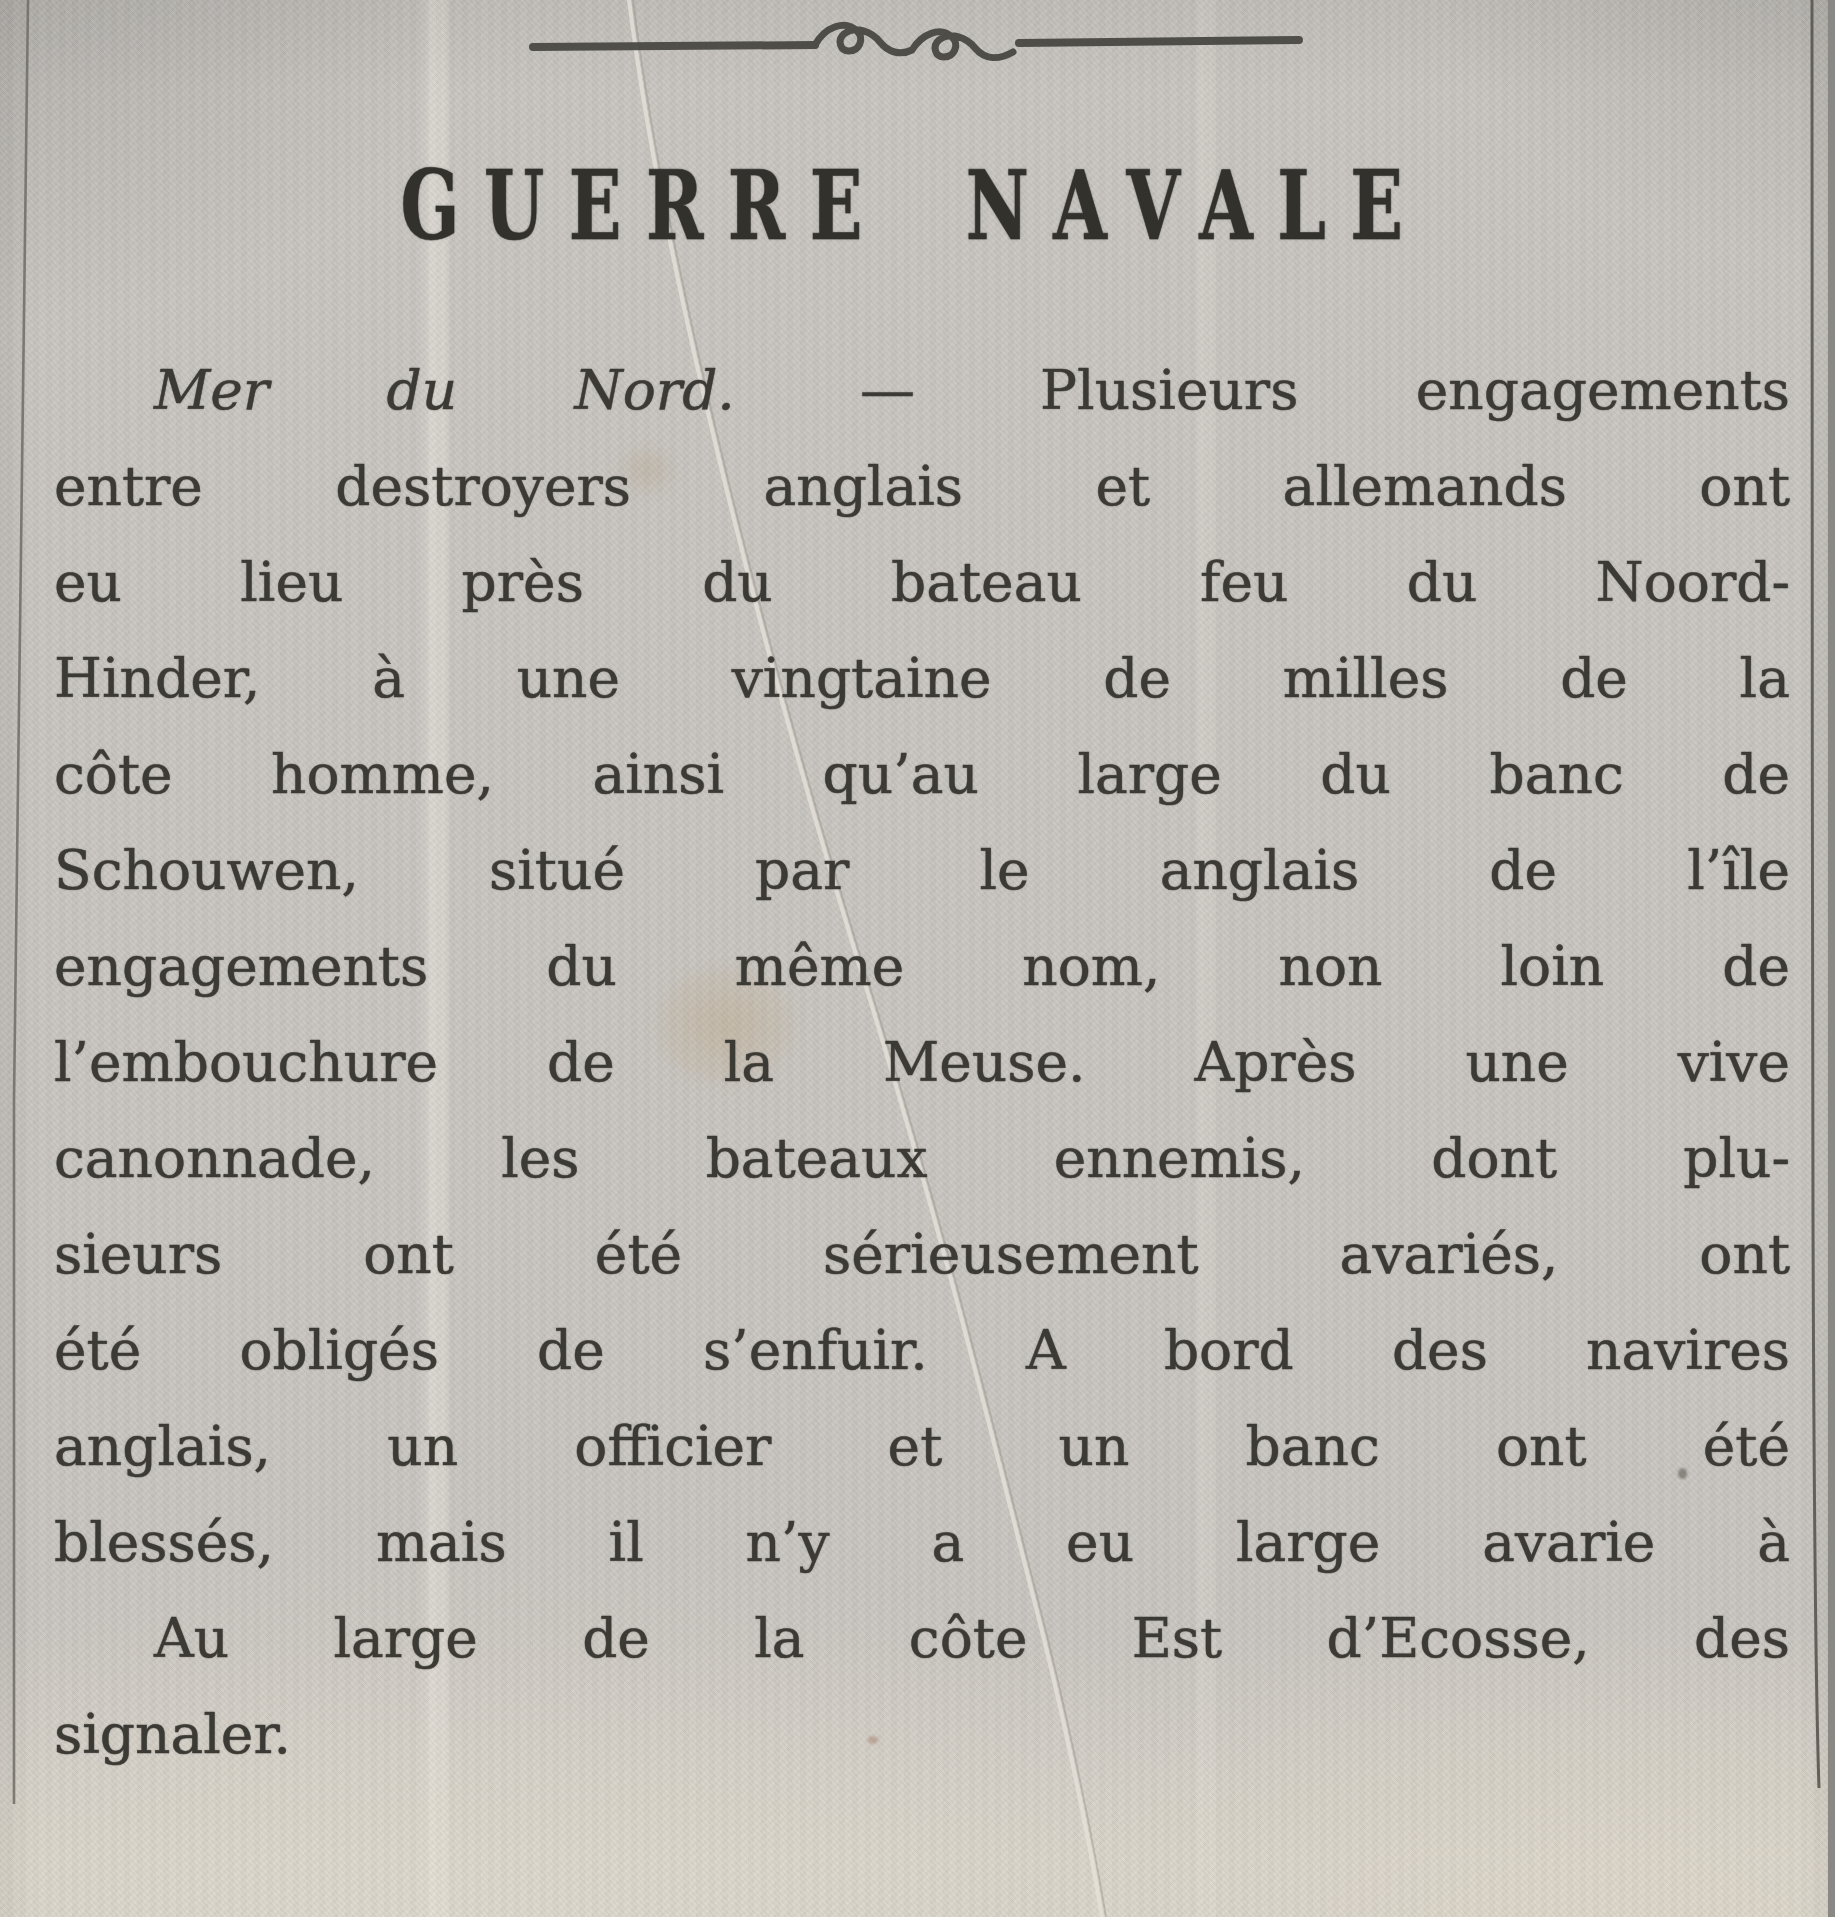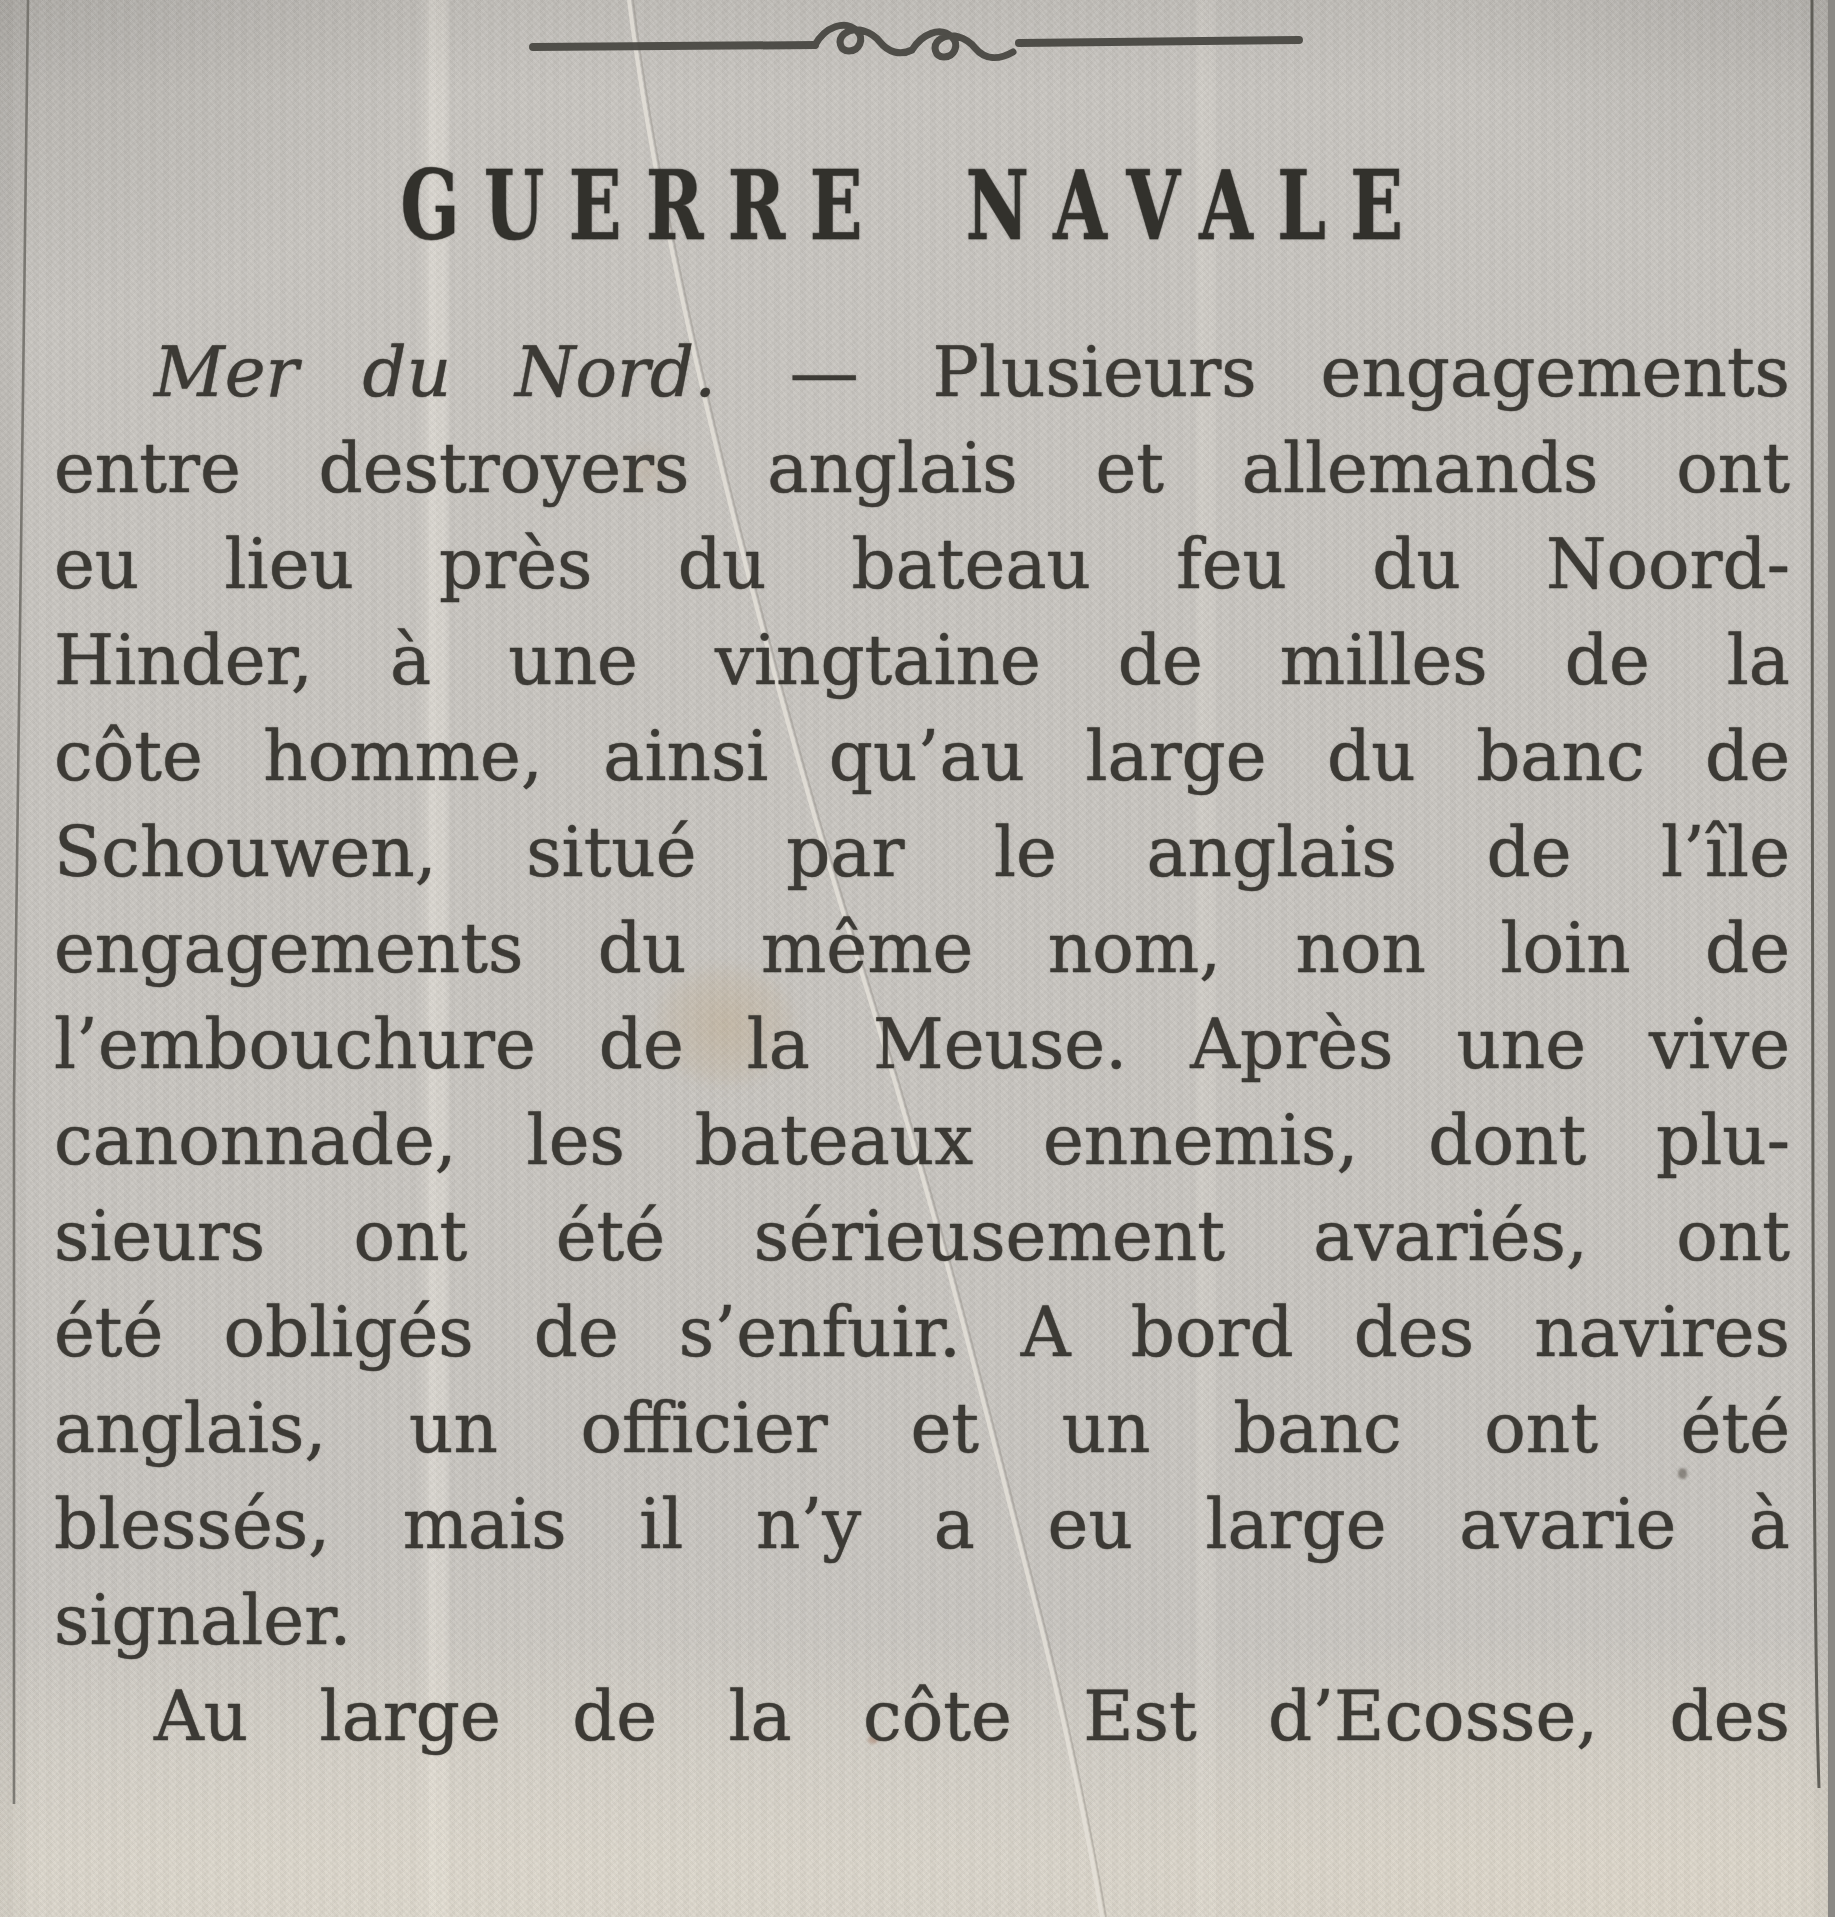--- a/index.html
+++ b/index.html
@@ -34,22 +34,22 @@
     position:absolute;left:0;top:158px;width:100%;
     margin:0;line-height:96px;font-size:96px;font-weight:bold;
     text-align:center;color:#32312c;
     letter-spacing:34px;word-spacing:42px;
     transform:scaleX(0.72);transform-origin:50% 50%;
     -webkit-text-stroke:1px rgba(50,48,44,0.55);
     text-shadow:0 0 2.5px rgba(48,46,42,0.55);
     white-space:nowrap;
   }
   .article{
-    position:absolute;left:54px;top:324px;width:1736px;
-    font-size:69px;line-height:96px;color:#3c3a35;
+    position:absolute;left:54px;top:342px;width:1736px;
+    font-size:55px;line-height:96px;color:#3c3a35;
     -webkit-text-stroke:0.55px rgba(58,56,50,0.72);
     text-shadow:0 0 1.8px rgba(58,56,50,0.55);
   }
   .line{
     text-align:justify;
     text-align-last:justify;
     word-spacing:0.12em;
     white-space:normal;
   }
   .line.nojust{text-align:left;text-align-last:left;}
@@ -119,18 +119,18 @@
         <div class="line">Hinder, à une vingtaine de milles de la</div>
         <div class="line">côte homme, ainsi qu’au large du banc de</div>
         <div class="line">Schouwen, situé par le anglais de l’île</div>
         <div class="line">engagements du même nom, non loin de</div>
         <div class="line">l’embouchure de la Meuse. Après une vive</div>
         <div class="line">canonnade, les bateaux ennemis, dont plu-</div>
         <div class="line">sieurs ont été sérieusement avariés, ont</div>
         <div class="line">été obligés de s’enfuir. A bord des navires</div>
         <div class="line">anglais, un officier et un banc ont été</div>
         <div class="line">blessés, mais il n’y a eu large avarie à</div>
+        <div class="line indent">Au large de la côte Est d’Ecosse, des</div>
         <div class="line nojust">signaler.</div>
-        <div class="line indent">Au large de la côte Est d’Ecosse, des</div>
       </div>
   </div>
 
 </div>
 
 </body></html>

